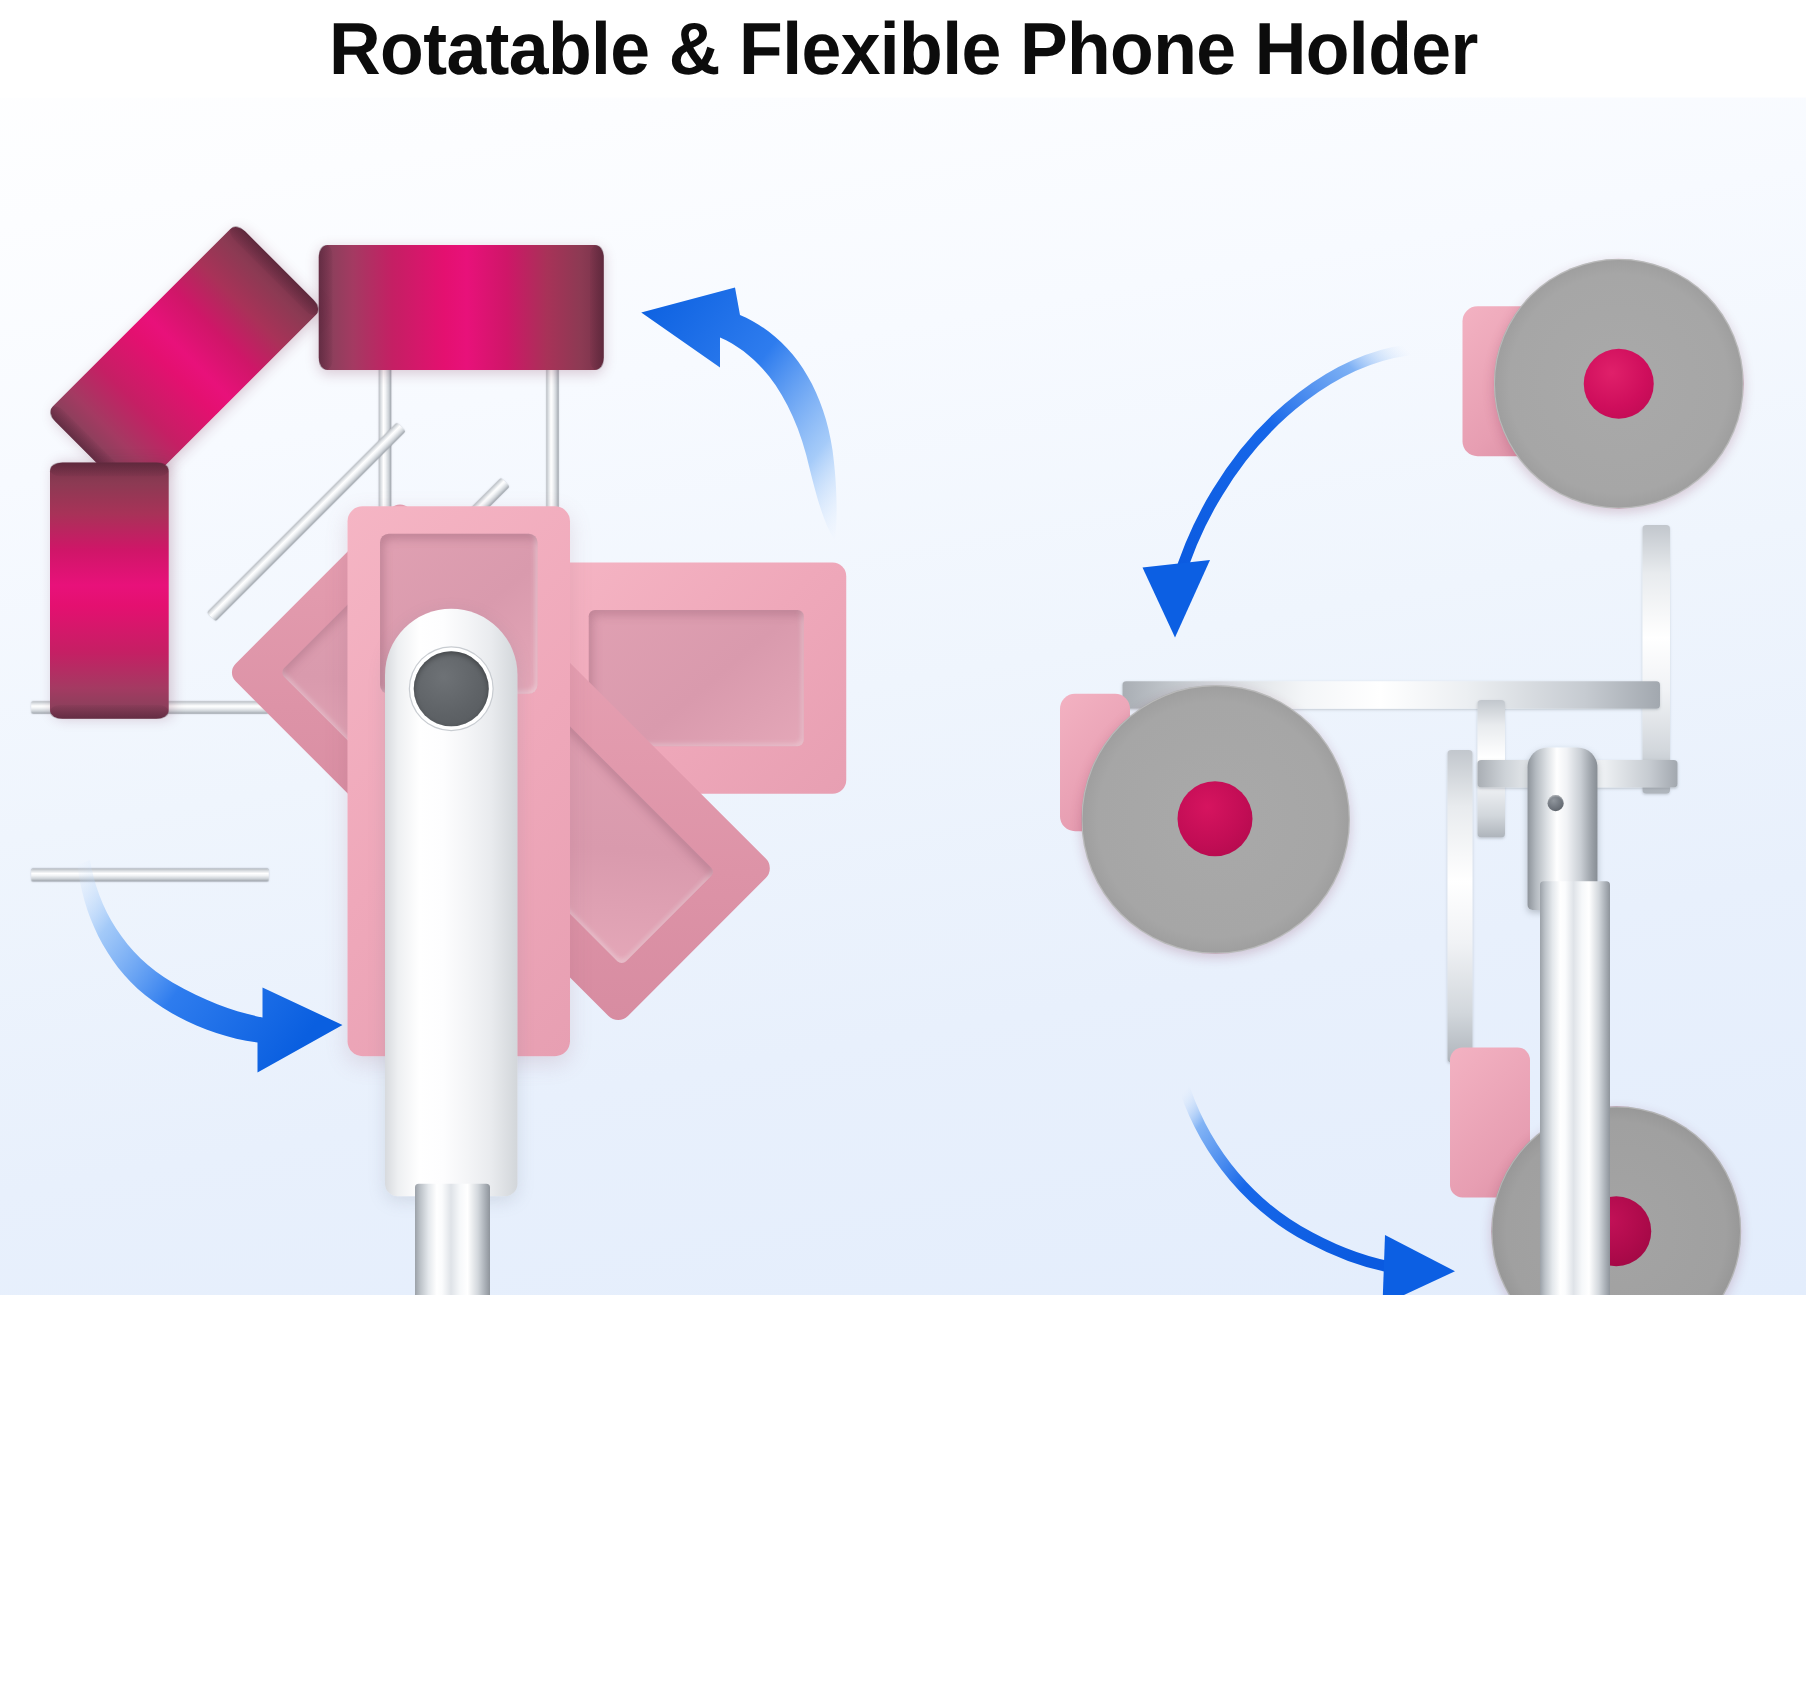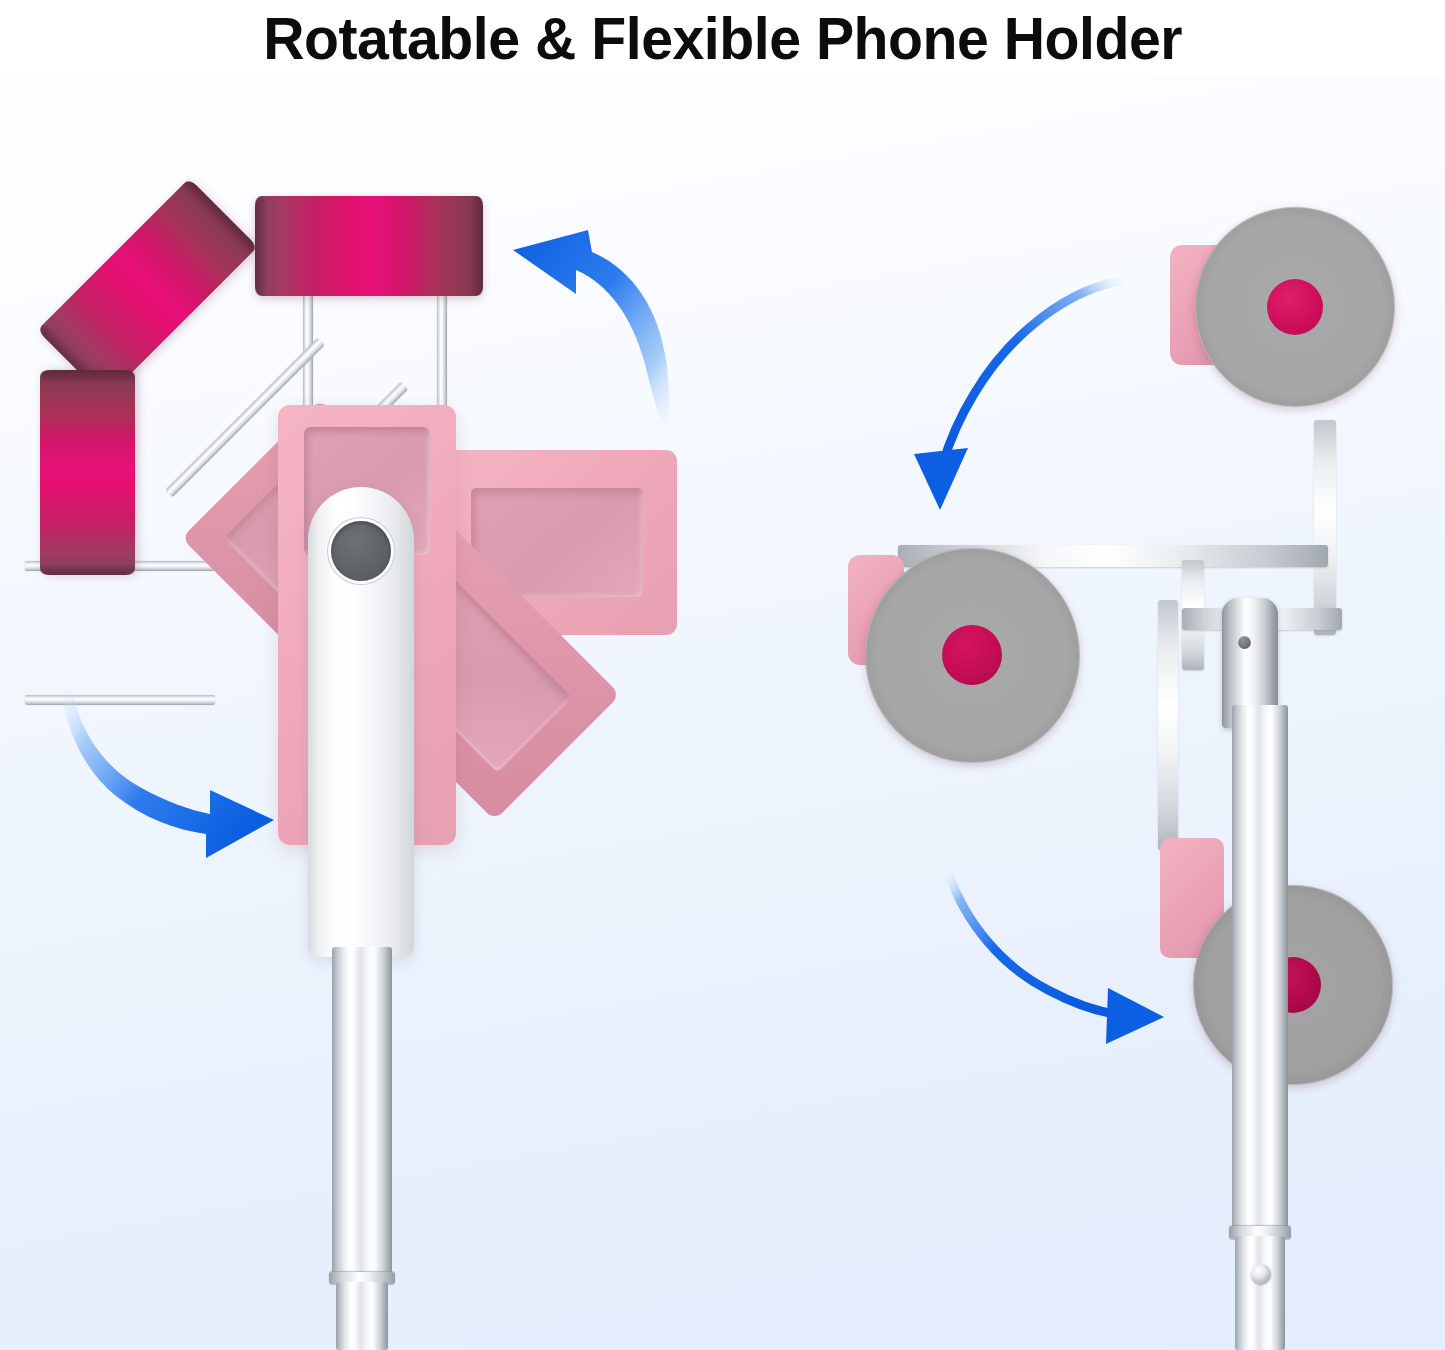--- a/index.html
+++ b/index.html
@@ -11,21 +11,21 @@
     width: 1445px;
     height: 1350px;
     overflow: hidden;
     font-family: "Liberation Sans", sans-serif;
     background: #ffffff;
   }
 
   .poster {
     position: relative;
     width: 1445px;
-    height: 1350px;
+    height: 1036px;
     background: linear-gradient(170deg,
         #ffffff 0%,
         #fcfdff 14%,
         #f7faff 30%,
         #eff5fd 52%,
         #e8f0fc 74%,
         #e3edfc 100%);
     overflow: hidden;
   }
 

